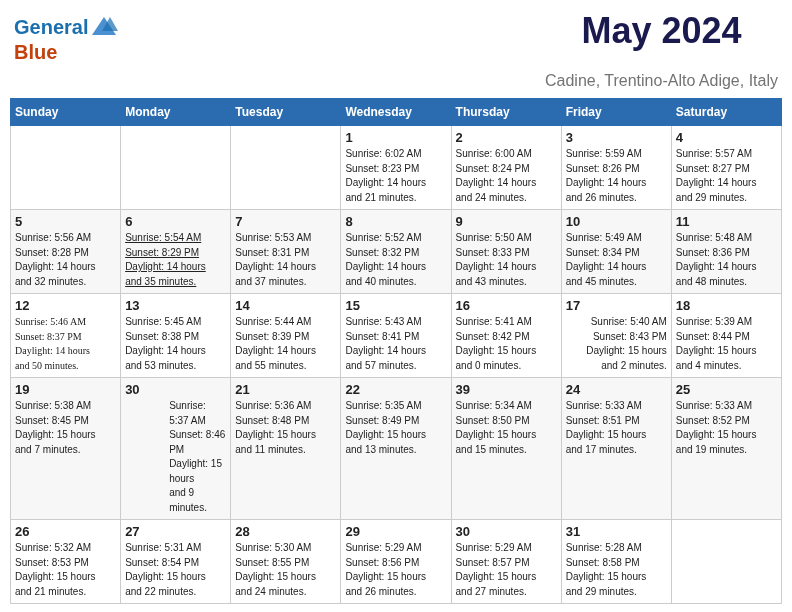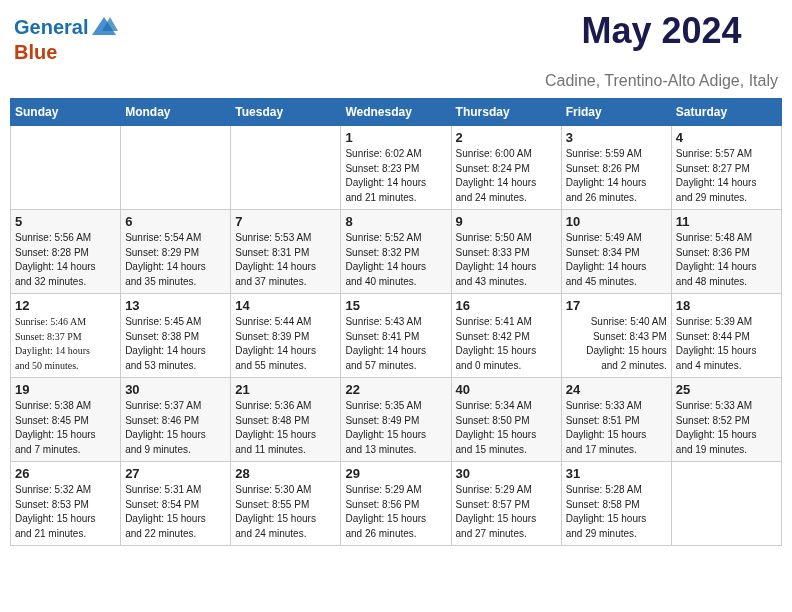--- a/index.html
+++ b/index.html
@@ -167,21 +167,21 @@
       <tr>
         <td>
           <span class="day-num">5</span>
           <div class="day-info" style="white-space: pre-line;">Sunrise: 5:56 AM
 Sunset: 8:28 PM
 Daylight: 14 hours
 and 32 minutes.</div>
         </td>
         <td>
           <span class="day-num">6</span>
-          <div class="day-info" style="white-space: pre-line;">Sunrise: 5:54 AM
+          <div class="day-info" style="white-space: pre-line; text-decoration: underline;">Sunrise: 5:54 AM
 Sunset: 8:29 PM
 Daylight: 14 hours
 and 35 minutes.</div>
         </td>
         <td>
           <span class="day-num">7</span>
           <div class="day-info" style="white-space: pre-line;">Sunrise: 5:53 AM
 Sunset: 8:31 PM
 Daylight: 14 hours
 and 37 minutes.</div>
@@ -269,41 +269,41 @@
       <tr>
         <td>
           <span class="day-num">19</span>
           <div class="day-info" style="white-space: pre-line;">Sunrise: 5:38 AM
 Sunset: 8:45 PM
 Daylight: 15 hours
 and 7 minutes.</div>
         </td>
         <td>
           <span class="day-num">30</span>
-          <div class="day-info" style="white-space: pre-line;">Sunrise: 5:37 AM
+          <div class="day-info" style="white-space: pre-line; margin-left: 44px;">Sunrise: 5:37 AM
 Sunset: 8:46 PM
 Daylight: 15 hours
 and 9 minutes.</div>
         </td>
         <td>
           <span class="day-num">21</span>
           <div class="day-info" style="white-space: pre-line;">Sunrise: 5:36 AM
 Sunset: 8:48 PM
 Daylight: 15 hours
 and 11 minutes.</div>
         </td>
         <td>
           <span class="day-num">22</span>
           <div class="day-info" style="white-space: pre-line;">Sunrise: 5:35 AM
 Sunset: 8:49 PM
 Daylight: 15 hours
 and 13 minutes.</div>
         </td>
         <td>
-          <span class="day-num">40</span>
+          <span class="day-num">39</span>
           <div class="day-info" style="white-space: pre-line;">Sunrise: 5:34 AM
 Sunset: 8:50 PM
 Daylight: 15 hours
 and 15 minutes.</div>
         </td>
         <td>
           <span class="day-num">24</span>
           <div class="day-info" style="white-space: pre-line;">Sunrise: 5:33 AM
 Sunset: 8:51 PM
 Daylight: 15 hours

